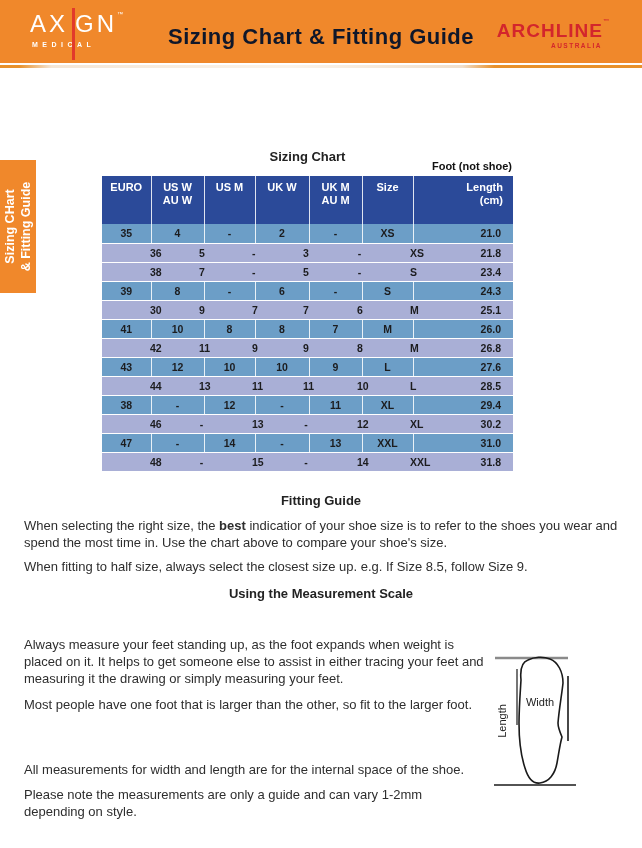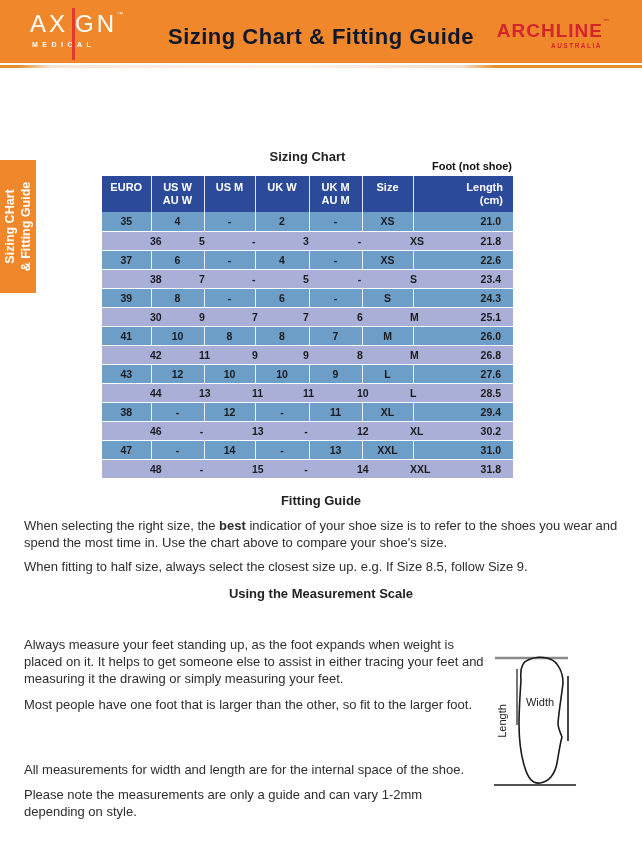--- a/index.html
+++ b/index.html
@@ -35,21 +35,21 @@
   
   .sizing-heading{position:absolute;left:102px;top:149px;width:411px;text-align:center;
         font-size:13px;font-weight:bold;color:#222;}
   .foot-note{position:absolute;right:130px;top:160px;font-size:11px;font-weight:bold;color:#111;}
   table.sizing{position:absolute;left:102px;top:176px;width:411px;border-collapse:collapse;table-layout:fixed;}
   table.sizing col:nth-child(1){width:49px;}  table.sizing col:nth-child(2){width:53px;}
   table.sizing col:nth-child(3){width:51px;}  table.sizing col:nth-child(4){width:54px;}
   table.sizing col:nth-child(5){width:53px;}  table.sizing col:nth-child(6){width:51px;}
   table.sizing col:nth-child(7){width:100px;}
   table.sizing th{background:var(--header-blue);color:#fff;font-size:11px;font-weight:bold;
-        text-align:center;vertical-align:top;padding:5px 0 4px;line-height:13px;height:36px;
+        text-align:center;vertical-align:top;padding:5px 0 4px;line-height:13px;height:48px;
         border-right:1px solid rgba(255,255,255,.85);}
   table.sizing th:last-child{border-right:none;text-align:right;padding-right:10px;}
   table.sizing td{font-size:10.5px;font-weight:bold;color:#1c1c1e;text-align:center;
         height:19px;border-bottom:1px solid #fff;}
   table.sizing td:last-child{text-align:right;padding-right:12px;}
   tr.steel td{background:var(--row-steel);border-right:1px solid rgba(255,255,255,.85);}
   tr.steel td:last-child{border-right:none;}
   tr.peri td{background:var(--row-peri);padding-left:48px;}
   
   .h-center{position:absolute;left:0;right:0;text-align:center;font-size:13px;font-weight:bold;color:#222;}
@@ -138,29 +138,20 @@
           <td>21.0</td>
         </tr>
         <tr class="peri">
           <td>36</td>
           <td>5</td>
           <td>-</td>
           <td>3</td>
           <td>-</td>
           <td>XS</td>
           <td>21.8</td>
-        </tr>
-        <tr class="steel">
-          <td>37</td>
-          <td>6</td>
-          <td>-</td>
-          <td>4</td>
-          <td>-</td>
-          <td>XS</td>
-          <td>22.6</td>
         </tr>
         <tr class="peri">
           <td>38</td>
           <td>7</td>
           <td>-</td>
           <td>5</td>
           <td>-</td>
           <td>S</td>
           <td>23.4</td>
         </tr>

